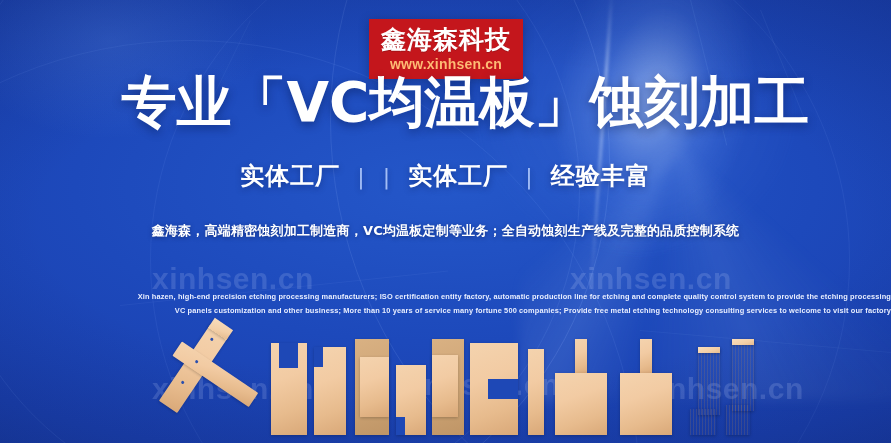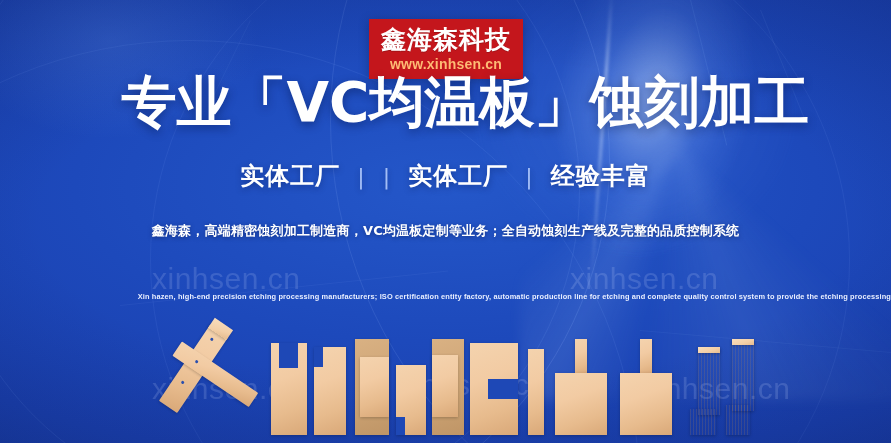--- a/index.html
+++ b/index.html
@@ -71,21 +71,21 @@
        rgba(255,255,255,0) 0deg, rgba(180,210,255,.13) 18deg, rgba(255,255,255,0) 40deg,
        rgba(255,255,255,0) 300deg, rgba(170,205,255,.10) 330deg, rgba(255,255,255,0) 360deg);
     filter:blur(6px); pointer-events:none;
   }
 
   
   .wm{
     position:absolute;
     color:rgba(205,220,255,.17);
     font-size:30px;
-    font-weight:400;
+    font-weight:700;
     letter-spacing:.5px;
     white-space:nowrap;
     pointer-events:none;
     user-select:none;
     text-align:right;
   }
 
   
   .logo{
     position:absolute;
@@ -262,20 +262,21 @@
     <span class="sep">|</span>
     <span>经验丰富</span>
   </div>
 
   <div class="desc-cn">
     <div>鑫海森，高端精密蚀刻加工制造商，VC均温板定制等业务；全自动蚀刻生产线及完整的品质控制系统</div>
   </div>
 
   <div class="desc-en">
     <div>Xin hazen, high-end precision etching processing manufacturers; ISO certification entity factory, automatic production line for etching and complete quality control system to provide the etching processing</div>
+    <div>VC panels customization and other business; More than 10 years of service many fortune 500 companies; Provide free metal etching technology consulting services to welcome to visit our factory</div>
   </div>
 
   <div class="products">
 
     <div class="prod" style="left:165px; bottom:8px; width:120px; height:100px;">
       <div style="position:absolute; inset:0; transform:rotate(34deg);">
         <div class="plate" style="left:14px; top:8px; width:22px; height:92px; border-radius:1px;"></div>
         <div class="plate" style="left:0px; top:38px; width:92px; height:17px; border-radius:1px;"></div>
         <div class="plate light" style="left:14px; top:0px; width:22px; height:12px;"></div>
         <div class="hole" style="left:22px; top:18px;"></div>

